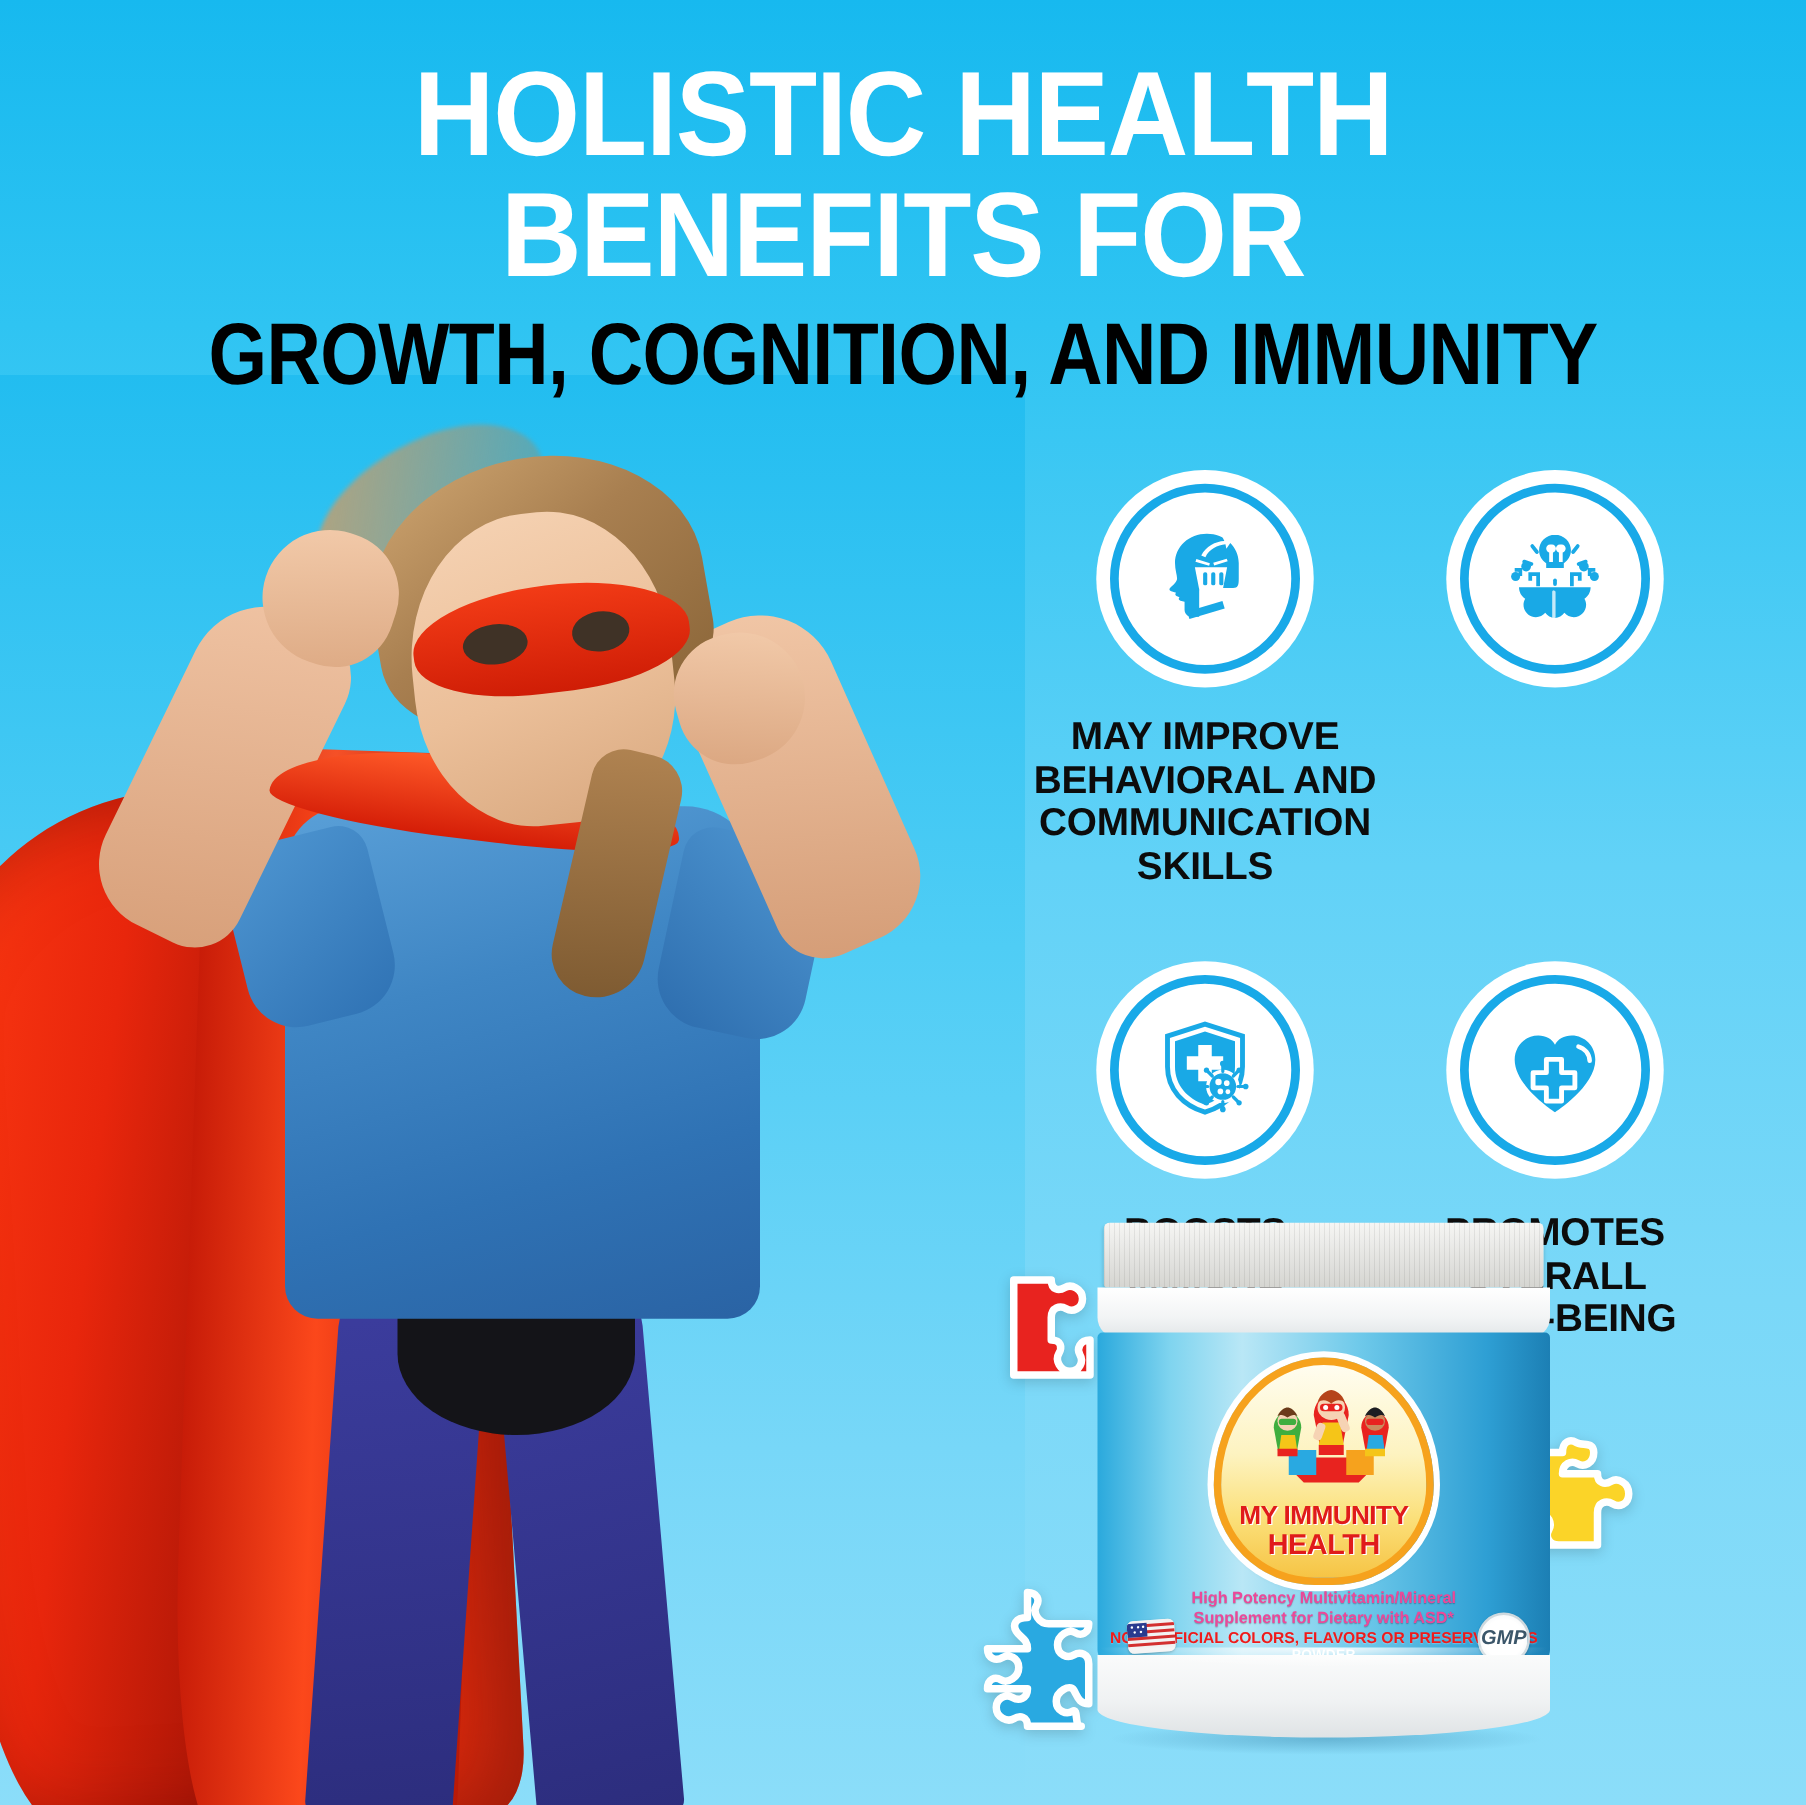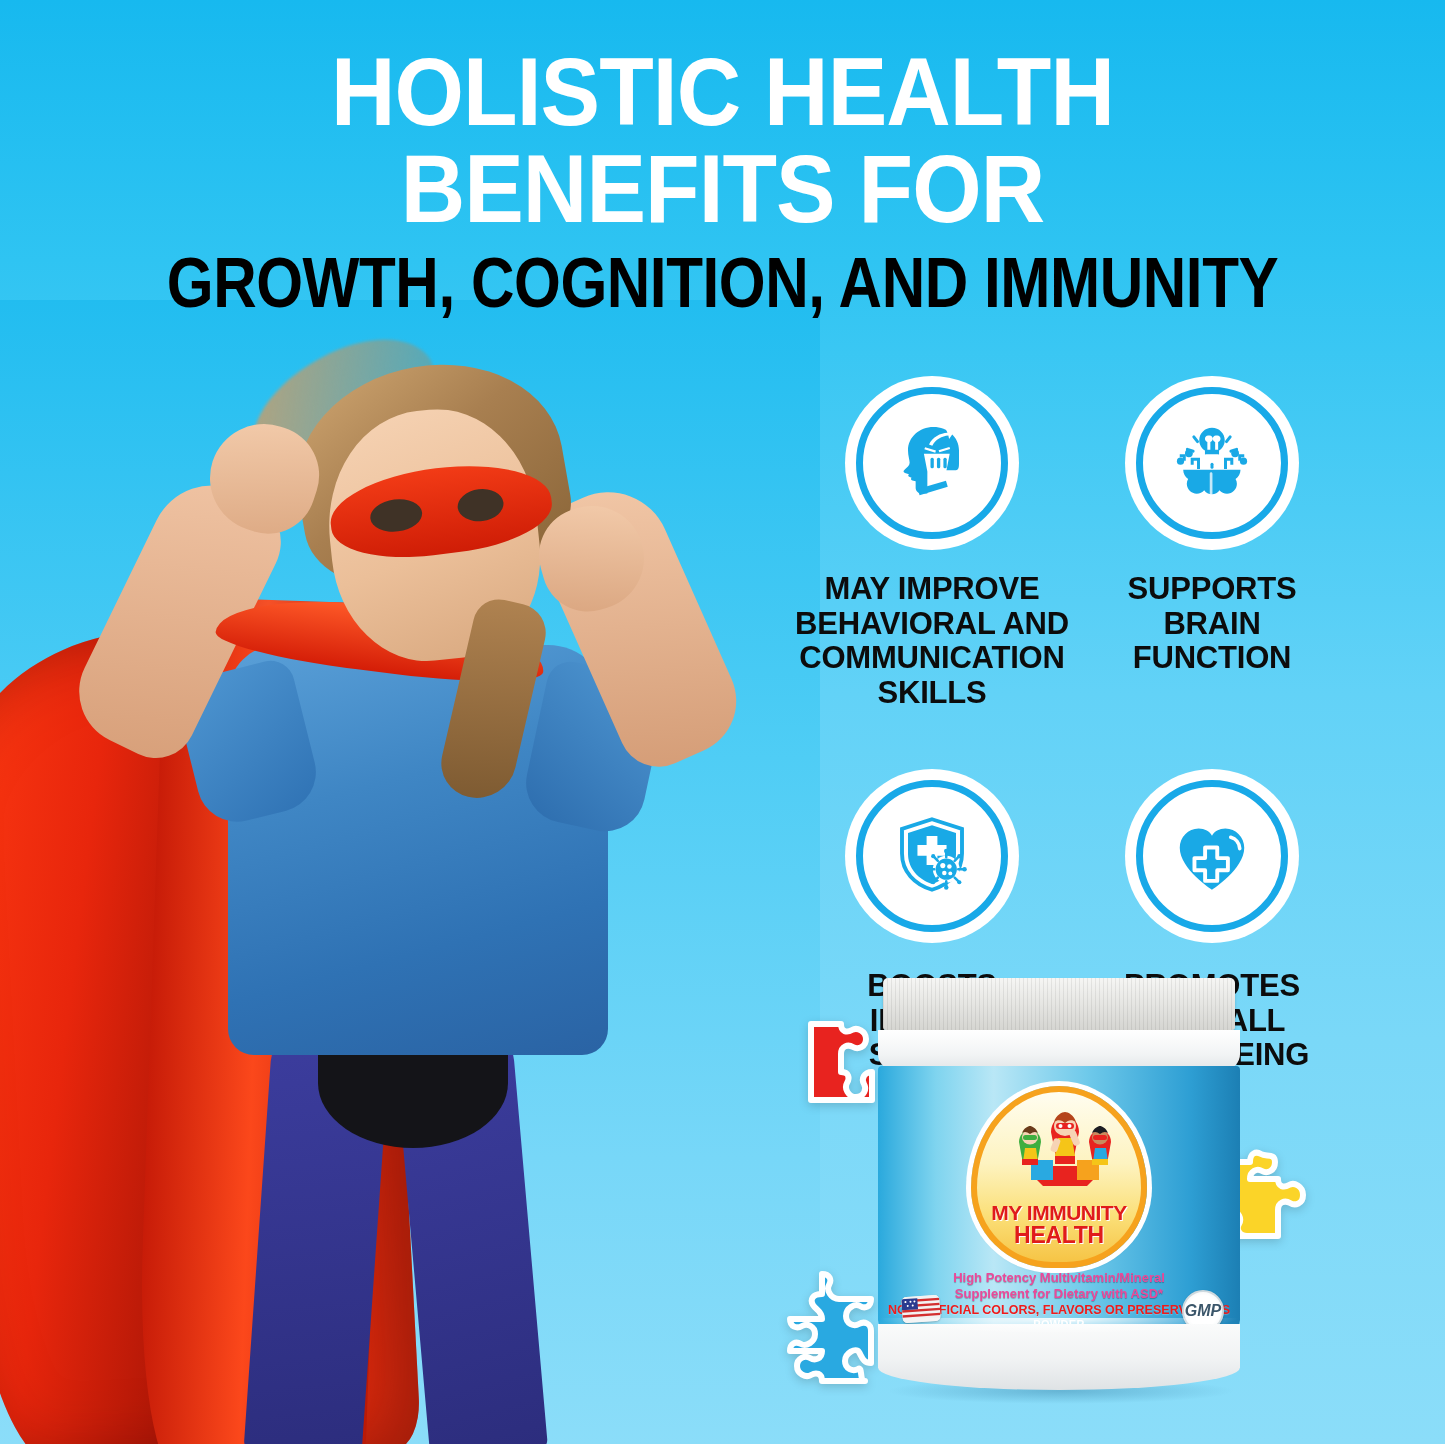--- a/index.html
+++ b/index.html
@@ -127,21 +127,21 @@
     background:linear-gradient(170deg,#3c3d9e,#2c2d7d); border-radius:30px 30px 10px 10px;
   }
   .legL{ left:258px; transform:rotate(4deg); }
   .legR{ left:412px; transform:rotate(-5deg); }
   .short{
     position:absolute; left:318px; top:718px; width:190px; height:130px;
     background:#141418; border-radius:18px 18px 60% 60%;
   }
 
   
-  .benefits{ position:absolute; left:792px; top:376px; width:560px; z-index:7; }
+  .benefits{ position:absolute; left:824px; top:376px; width:560px; z-index:7; }
   .brow{ display:flex; }
   .bcell{ width:280px; display:flex; flex-direction:column; align-items:center; }
   .badge{
     width:174px; height:174px; border-radius:50%;
     background:#ffffff; display:flex; align-items:center; justify-content:center;
     position:relative;
   }
   .badge::after{
     content:""; position:absolute; inset:11px; border-radius:50%;
     border:7px solid #18a9e8;
@@ -307,21 +307,20 @@
             <path d="M49.5 30.5v-4.3h4v2h-2v2.3z"></path>
             <circle cx="16.6" cy="25.5" r="2.6"></circle>
             <circle cx="47.4" cy="25.5" r="2.6"></circle>
             <circle cx="11" cy="30.8" r="2.4"></circle>
             <circle cx="53" cy="30.8" r="2.4"></circle>
           </g>
           <path fill="#19a9e6" d="M13 36.5h38c0 2.6-1.3 4.8-3.3 6.1.6 1 .9 2.1.9 3.3 0 3.7-3 6.6-6.6 6.6-2 0-3.8-.9-5-2.3-1.1 1.6-3 2.7-5.1 2.7s-4-1.1-5.1-2.7c-1.2 1.4-3 2.3-5 2.3-3.6 0-6.6-3-6.6-6.6 0-1.2.3-2.3.9-3.3-2-1.3-3.3-3.5-3.3-6.1z"></path>
           <path fill="#ffffff" d="M31.4 38.2c.5 0 .9.4.9.9v13.3c0 .5-.4.9-.9.9s-.9-.4-.9-.9V39.1c0-.5.4-.9.9-.9z" opacity=".75"></path>
         </svg>
       </div>
-      <div class="blabel">SUPPORTS<br>BRAIN<br>FUNCTION</div>
     </div>
   </div>
 
   <div class="brow r2">
     <div class="bcell">
       <div class="badge">
         <svg viewBox="0 0 64 64">
           <path fill="none" stroke="#19a9e6" stroke-width="2.6" d="M32 7.5l20 6.4v16.4c0 12.2-8.4 20.6-20 24.2-11.6-3.6-20-12-20-24.2V13.9z"></path>
           <path fill="#19a9e6" d="M32 11.5l16 5.1v13.7c0 10-6.7 17.1-16 20.3-9.3-3.2-16-10.3-16-20.3V16.6z"></path>
           <path fill="#ffffff" d="M28.4 18.6h7.2v6.1h6.1v7.2h-6.1v6.1h-7.2v-6.1h-6.1v-7.2h6.1z"></path>

